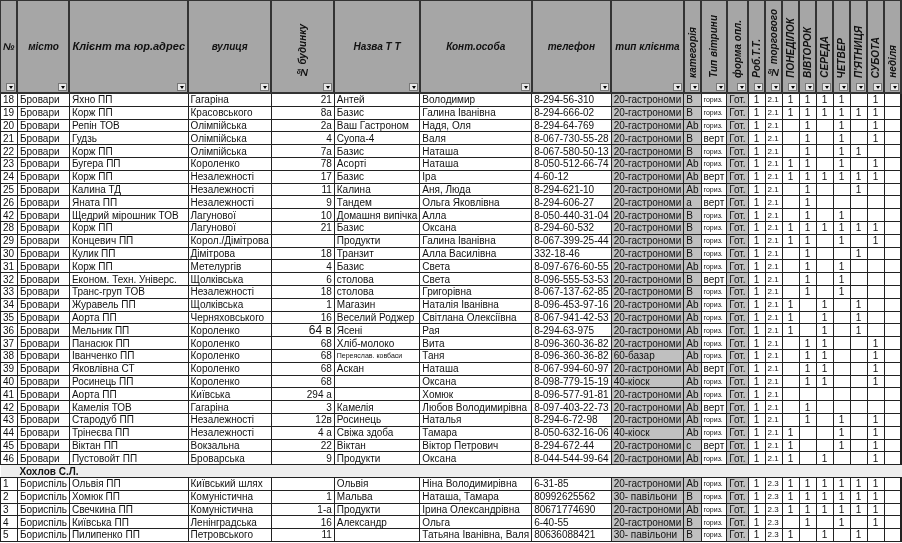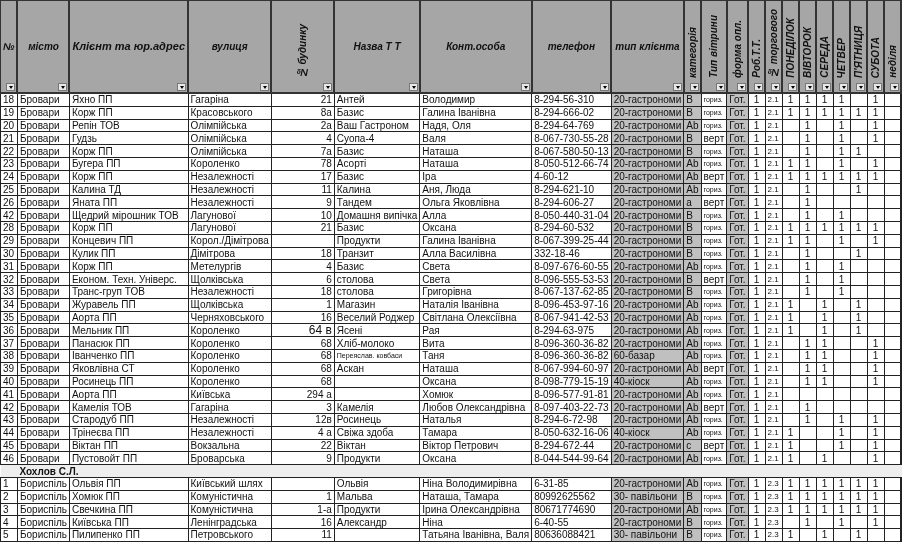--- a/index.html
+++ b/index.html
@@ -701,21 +701,21 @@
         <td class="c">1</td>
         <td class="c">1</td>
       </tr>
       <tr>
         <td class="">42</td>
         <td class="">Бровари</td>
         <td class="">Камелія ТОВ</td>
         <td class="">Гагаріна</td>
         <td class="r">3</td>
         <td class="">Камелія</td>
-        <td class="">Любов Олександрівна</td>
+        <td class="">Любов Володимирівна</td>
         <td class="">8-097-403-22-73</td>
         <td class="grey">20-гастрономи</td>
         <td class="grey">Ab</td>
         <td class="">верт</td>
         <td class="grey">Гот.</td>
         <td class="c">1</td>
         <td class="" style="font-size: 8px;">2.1</td>
         <td class="c"></td>
         <td class="c">1</td>
         <td class="c"></td>
@@ -917,21 +917,21 @@
         <td class="c">1</td>
         <td class="c">1</td>
       </tr>
       <tr>
         <td class="">4</td>
         <td class="">Бориспіль</td>
         <td class="">Київська ПП</td>
         <td class="">Ленінградська</td>
         <td class="r">16</td>
         <td class="">Александр</td>
-        <td class="">Ніна</td>
+        <td class="">Ольга</td>
         <td class="">6-40-55</td>
         <td class="grey">20-гастрономи</td>
         <td class="grey">B</td>
         <td class="tiny">гориз.</td>
         <td class="grey">Гот.</td>
         <td class="c">1</td>
         <td class="" style="font-size: 8px;">2.3</td>
         <td class="c"></td>
         <td class="c">1</td>
         <td class="c"></td>

